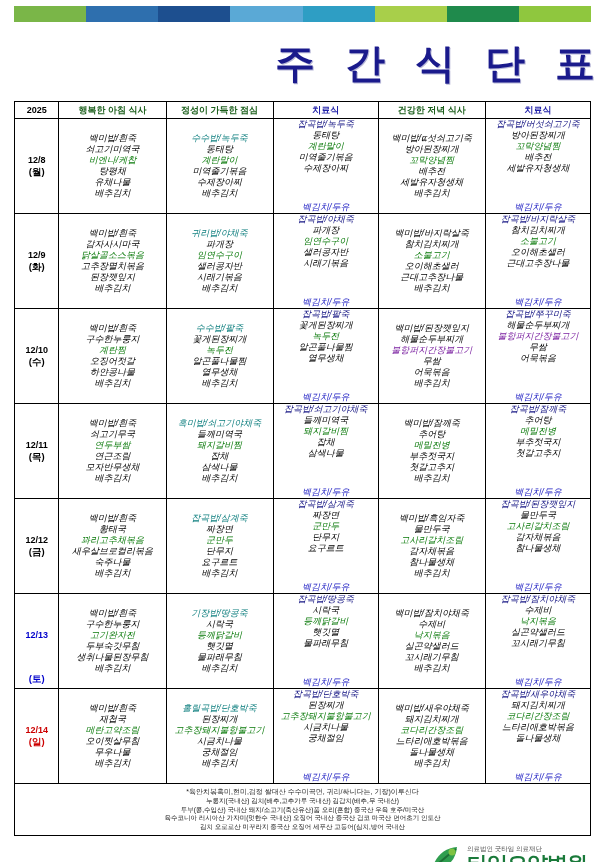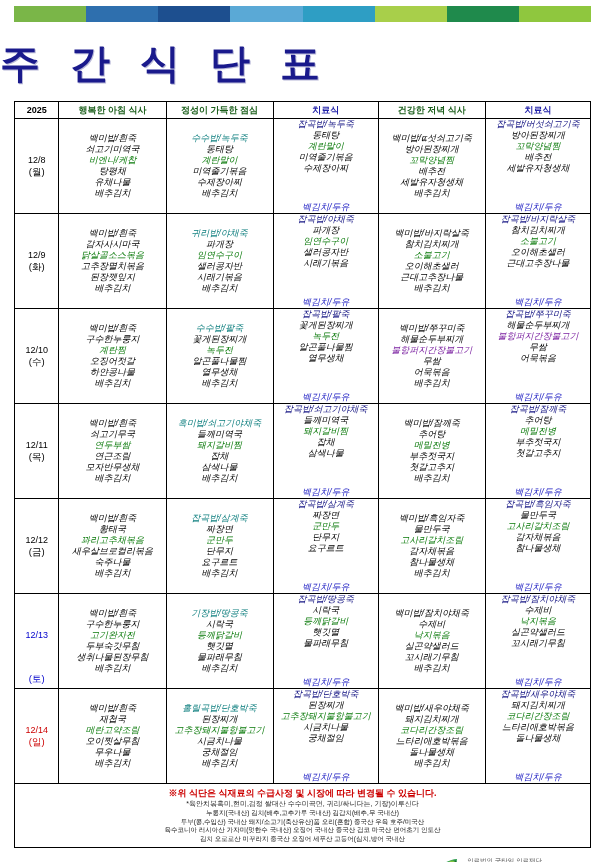--- a/index.html
+++ b/index.html
@@ -19,21 +19,21 @@
   }
   
   .top-strip {
     display: flex;
     height: 16px;
     margin: 6px 14px 0 14px;
   }
   .top-strip > div { flex: 1 1 auto; }
   
   .title-wrap {
-    text-align: left;
+    text-align: right;
     margin-top: 14px;
     margin-bottom: 10px;
   }
   .title {
     font-family: "Liberation Serif", serif;
     font-weight: bold;
     font-size: 40px;
     letter-spacing: 10px;
     color: #1a1a8c;
     text-shadow: 1px 1px 0 #b9b9d8;
@@ -63,21 +63,21 @@
   th.col-year { width: 44px; color:#000; }
   th.col-b { width: 106px; color:#1a5e1a; }
   th.col-l { width: 106px; color:#1a5e1a; }
   th.col-lt { width: 104px; color:#2222aa; }
   th.col-d { width: 106px; color:#1a5e1a; }
   th.col-dt { width: 104px; color:#2222aa; }
 
   td.daycell {
     width: 44px;
     font-size: 10px;
-    font-weight: normal;
+    font-weight: bold;
     line-height: 13px;
   }
   td.daycell .dnum { display:block; }
   td.daycell .dname { display:block; font-size:9.5px; }
 
   td.meal {
     padding: 1px 2px;
     height: 66px;
     font-style: italic;
   }
@@ -306,21 +306,21 @@
           </td>
           <td class="meal">
             <span class="line c-navy">잡곡밥/팥죽</span>
             <span class="line c-black">꽃게된장찌개</span>
             <span class="line c-green">녹두전</span>
             <span class="line c-black">알곤풀나물찜</span>
             <span class="line c-black">열무생채</span>
             <span class="line c-blue">백김치/두유</span>
           </td>
           <td class="meal">
-            <span class="line c-black">백미밥/쭈꾸미죽</span>
+            <span class="line c-black">백미밥/된장깻잎지</span>
             <span class="line c-black">해물순두부찌개</span>
             <span class="line c-purple">불항퍼지간장불고기</span>
             <span class="line c-black">무쌈</span>
             <span class="line c-black">어묵볶음</span>
             <span class="line c-black">배추김치</span>
           </td>
           <td class="meal">
             <span class="line c-navy">잡곡밥/쭈꾸미죽</span>
             <span class="line c-black">해물순두부찌개</span>
             <span class="line c-purple">불항퍼지간장불고기</span>
@@ -406,21 +406,21 @@
           </td>
           <td class="meal">
             <span class="line c-black">백미밥/흑임자죽</span>
             <span class="line c-black">물만두국</span>
             <span class="line c-green">고사리갈치조림</span>
             <span class="line c-black">감자채볶음</span>
             <span class="line c-black">참나물생채</span>
             <span class="line c-black">배추김치</span>
           </td>
           <td class="meal">
-            <span class="line c-navy">잡곡밥/흑임자죽</span>
+            <span class="line c-navy">잡곡밥/된장깻잎지</span>
             <span class="line c-black">물만두국</span>
             <span class="line c-green">고사리갈치조림</span>
             <span class="line c-black">감자채볶음</span>
             <span class="line c-black">참나물생채</span>
             <span class="line c-blue">백김치/두유</span>
           </td>
         </tr>
         <tr>
           <td class="daycell">
             <span class="dnum sat">12/13</span>
@@ -510,21 +510,20 @@
             <span class="line c-green">코다리간장조림</span>
             <span class="line c-black">느타리애호박볶음</span>
             <span class="line c-black">돌나물생채</span>
             <span class="line c-blue">백김치/두유</span>
           </td>
         </tr>
       </tbody>
   </table>
 
   <div class="notice">
-    <div class="headline">※위 식단은 식재료의 수급사정 및 시장에 따라 변경될 수 있습니다.</div>
     <div class="subline">*육안치볶혹미,현미,검정 쌀대산 수수미곡면, 귀리/싸니다는, 기장)이루신다</div>
     <div class="origin" id="origin-lines">
         <span class="o-center">누룽지(국내산) 김치(배추,고추가루 국내산) 김감치(배추,무 국내산)</span>
         <span class="o-center">투부(콩,수입산) 국내산 돼지/소고기(축산유산)품 오리(혼합) 중국산 우육 호주/미국산</span>
         <span class="o-center">육수코니아 러시아산 가자미(멋한수 국내산) 오징어 국내산 중국산 검코 마국산 면어초기 인도산</span>
         <span class="o-center">김치 오로로산 미꾸라지 중국산 오징어 세푸산 고등어(심치,방어 국내산</span>
       </div>
   </div>
 
   <div class="footer">

